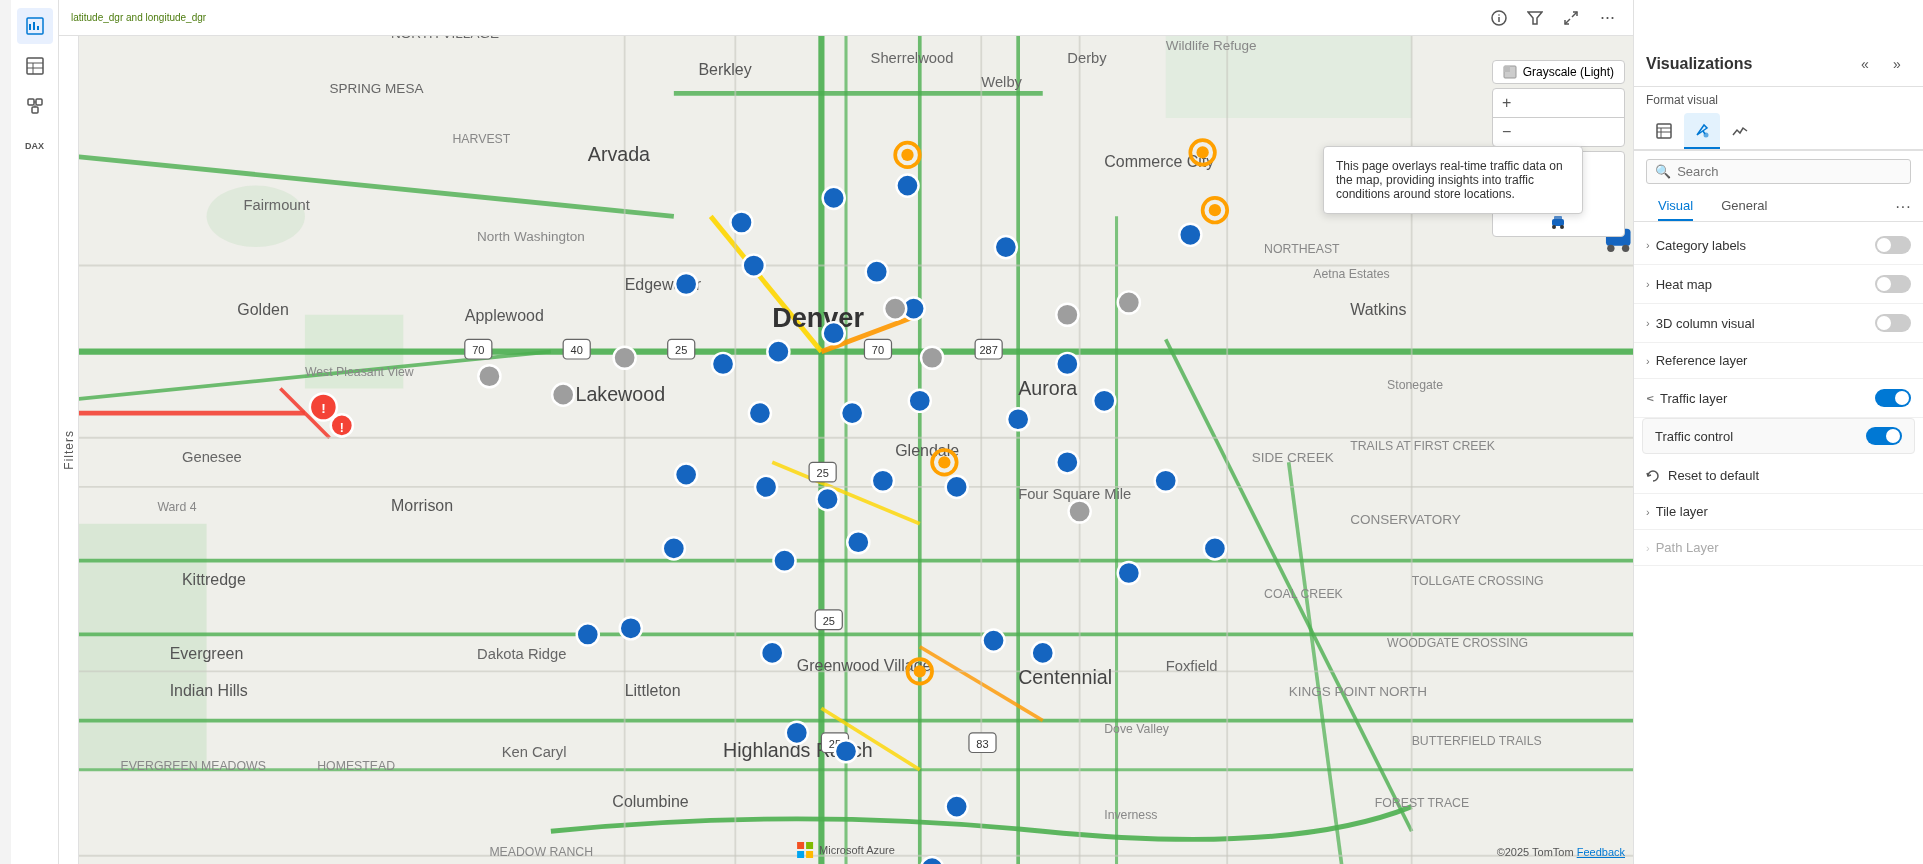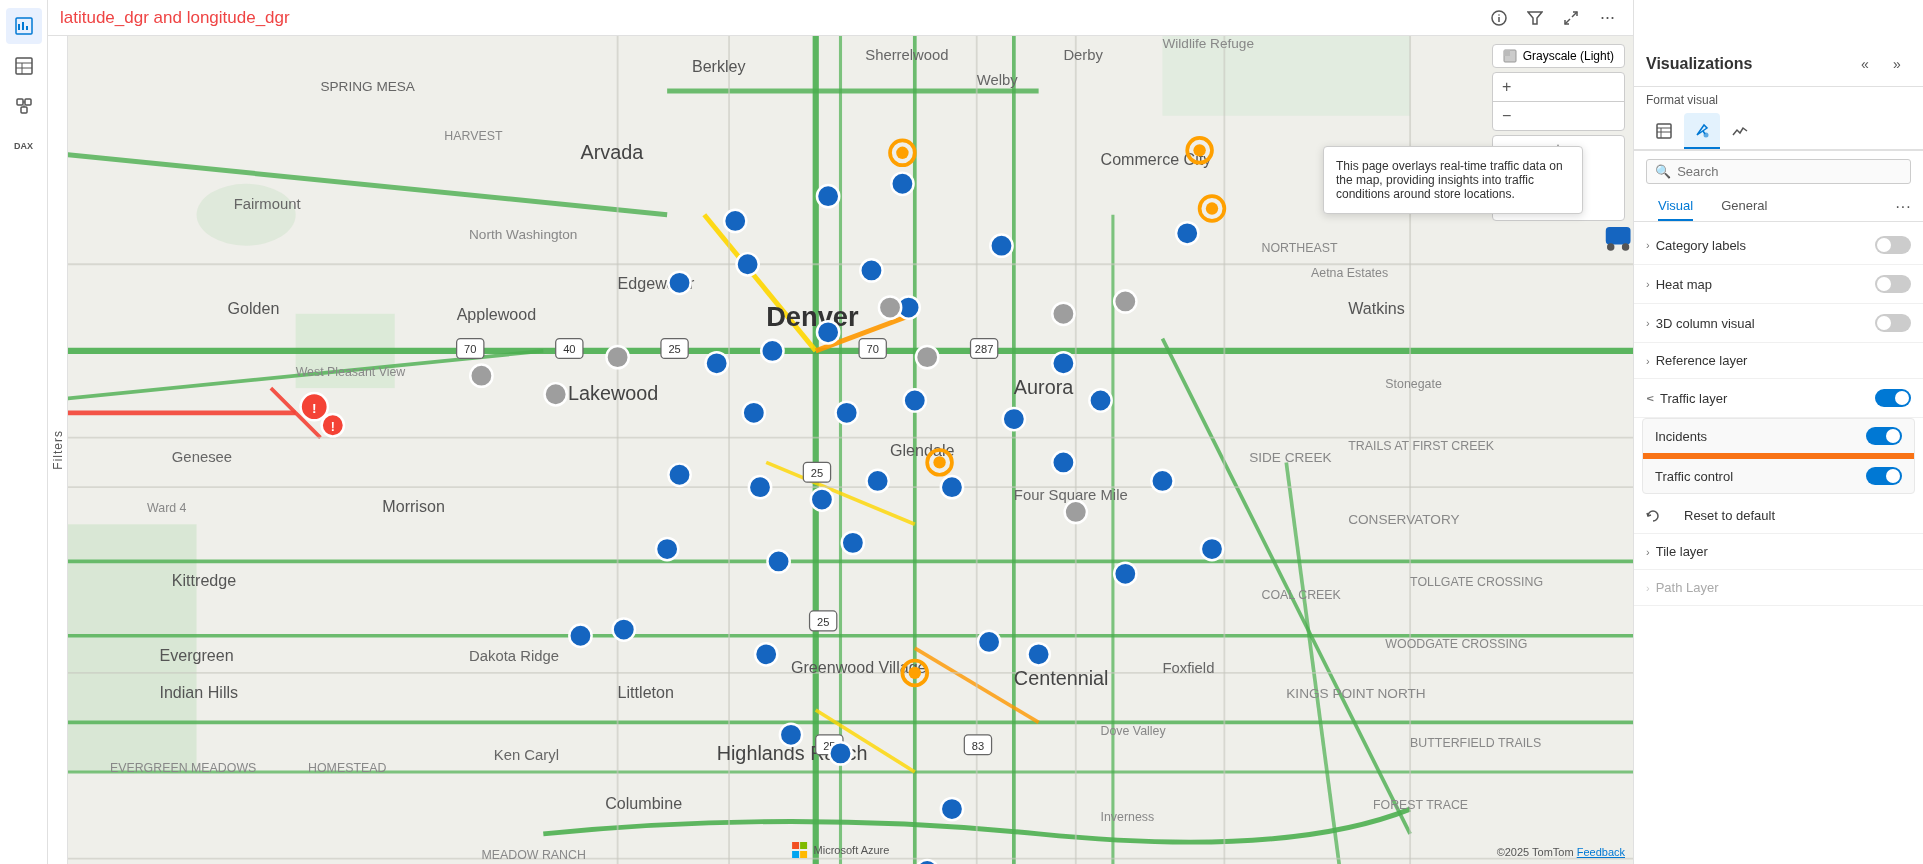--- a/index.html
+++ b/index.html
@@ -9,20 +9,21 @@
     .left-sidebar {
       width: 48px;
       background: #fff;
       border-right: 1px solid #e0e0e0;
       display: flex;
       flex-direction: column;
       align-items: center;
       padding-top: 8px;
       gap: 4px;
       z-index: 10;
+      margin-left: 11px;
     }
     .left-sidebar-icon {
       width: 36px;
       height: 36px;
       display: flex;
       align-items: center;
       justify-content: center;
       border-radius: 4px;
       cursor: pointer;
       color: #555;
@@ -43,23 +44,23 @@
     .title-bar {
       background: #fff;
       border-bottom: 1px solid #e0e0e0;
       padding: 6px 12px;
       display: flex;
       align-items: center;
       justify-content: space-between;
       height: 36px;
     }
     .title-text {
-      font-size: 17px;
+      font-size: 10px;
       font-weight: 500;
-      color: #ef4444;
+      color: #4d7c0f;
     }
     .title-actions {
       display: flex;
       gap: 8px;
       align-items: center;
     }
     .title-action-btn {
       width: 28px;
       height: 28px;
       display: flex;
@@ -82,21 +83,21 @@
     .map-svg {
       width: 100%;
       height: 100%;
       position: absolute;
       top: 0; left: 0;
     }
 
     
     .map-controls {
       position: absolute;
-      top: 8px;
+      top: 24px;
       right: 8px;
       display: flex;
       flex-direction: column;
       gap: 4px;
     }
     .map-style-btn {
       background: #fff;
       border: 1px solid #ccc;
       border-radius: 4px;
       padding: 4px 10px;
@@ -375,21 +376,21 @@
     }
 
     .reset-row {
       display: flex;
       align-items: center;
       padding: 10px 12px;
       cursor: pointer;
       color: #333;
       font-size: 13px;
       border-bottom: 1px solid #f0f0f0;
-      gap: 24px;
+      gap: 8px;
     }
 
     .setting-row.dimmed .setting-label {
       color: #aaa;
     }
     .setting-row.dimmed .setting-chevron { color: #ccc; }
     .azure-squares {
       display: grid;
       grid-template-columns: 1fr 1fr;
       gap: 1px;
@@ -849,26 +850,20 @@
         <span class="setting-expand">∨</span>
         <span>Traffic layer</span>
       </div>
       <div class="toggle-switch on">
         <div class="toggle-knob"></div>
       </div>
     </div>
 
     <div class="traffic-section-expanded">
       <div class="traffic-sub-row">
-        <span class="traffic-sub-label">Incidents</span>
-        <div class="toggle-switch on">
-          <div class="toggle-knob"></div>
-        </div>
-      </div>
-      <div class="traffic-sub-row">
         <span class="traffic-sub-label">Traffic control</span>
         <div class="toggle-switch on">
           <div class="toggle-knob"></div>
         </div>
       </div>
     </div>
 
     <div class="reset-row">
       <svg width="14" height="14" viewBox="0 0 14 14">
           <path d="M2 7 A5 5 0 1 1 7 12" stroke="#555" stroke-width="1.5" fill="none"></path>

